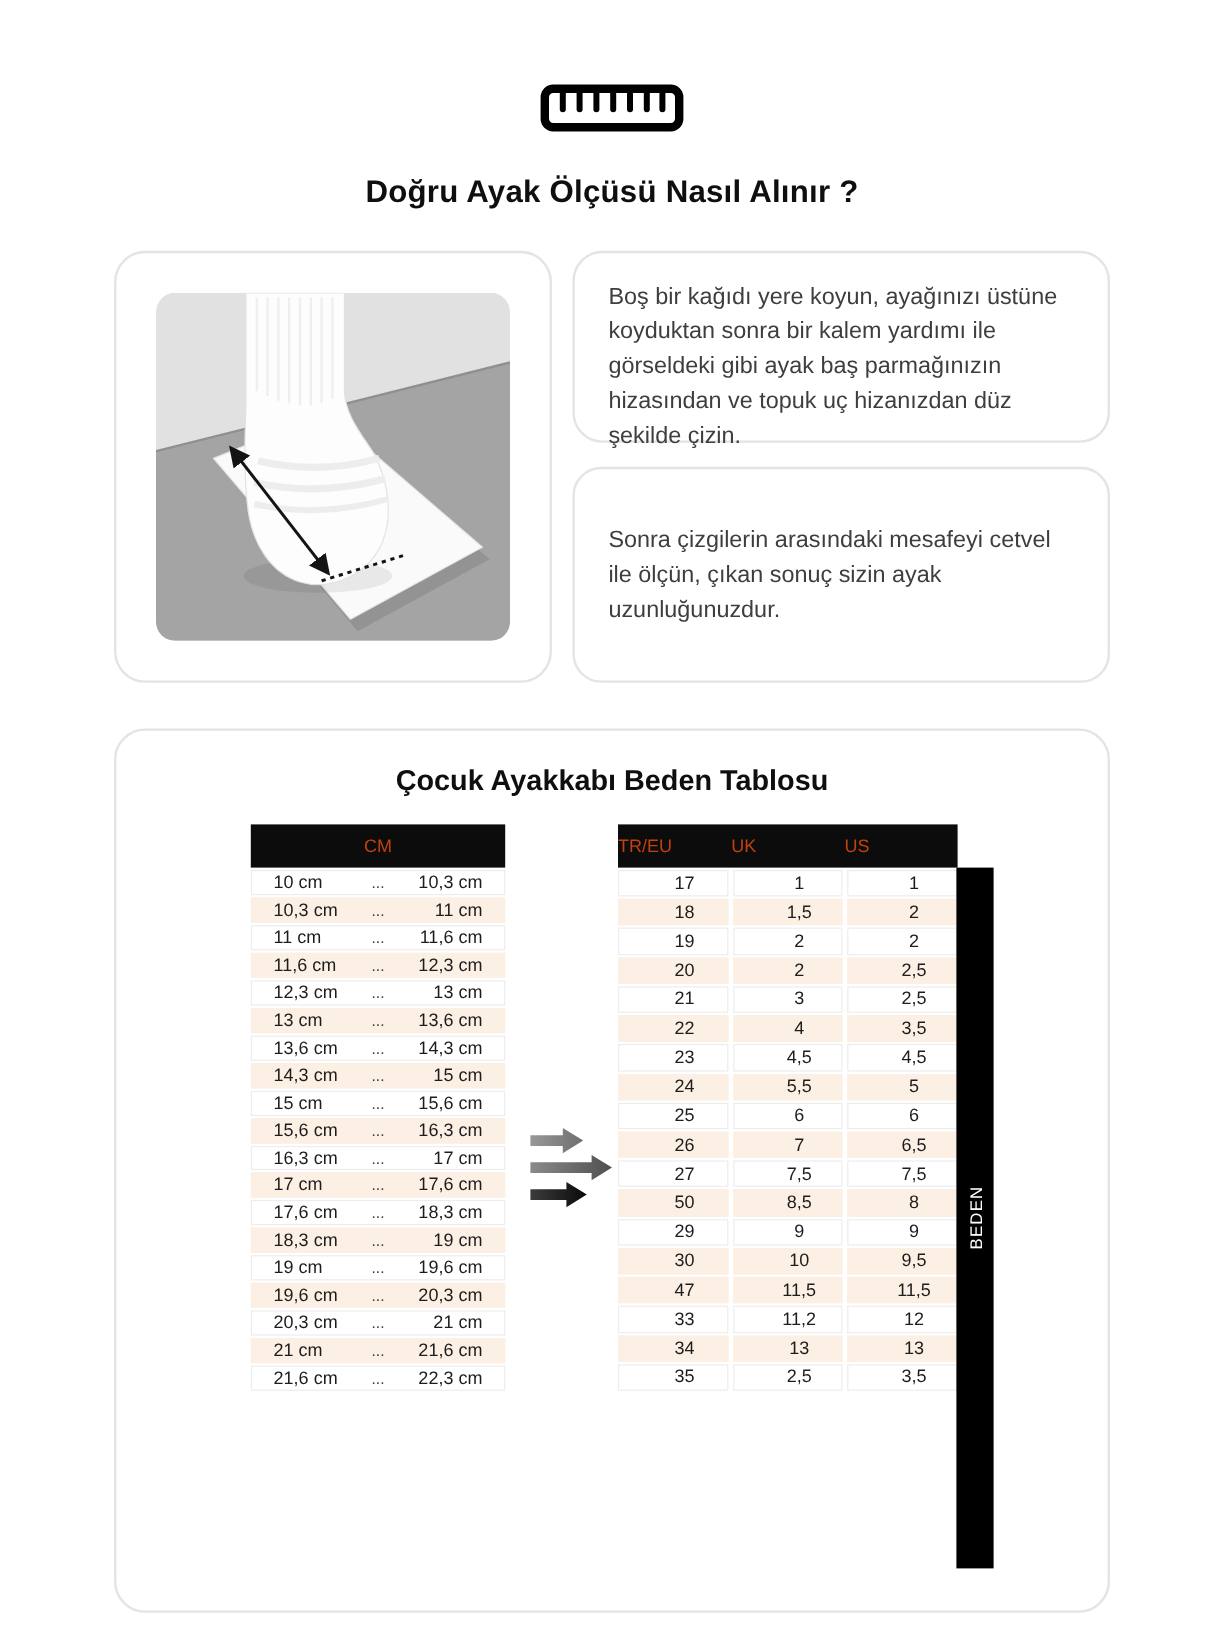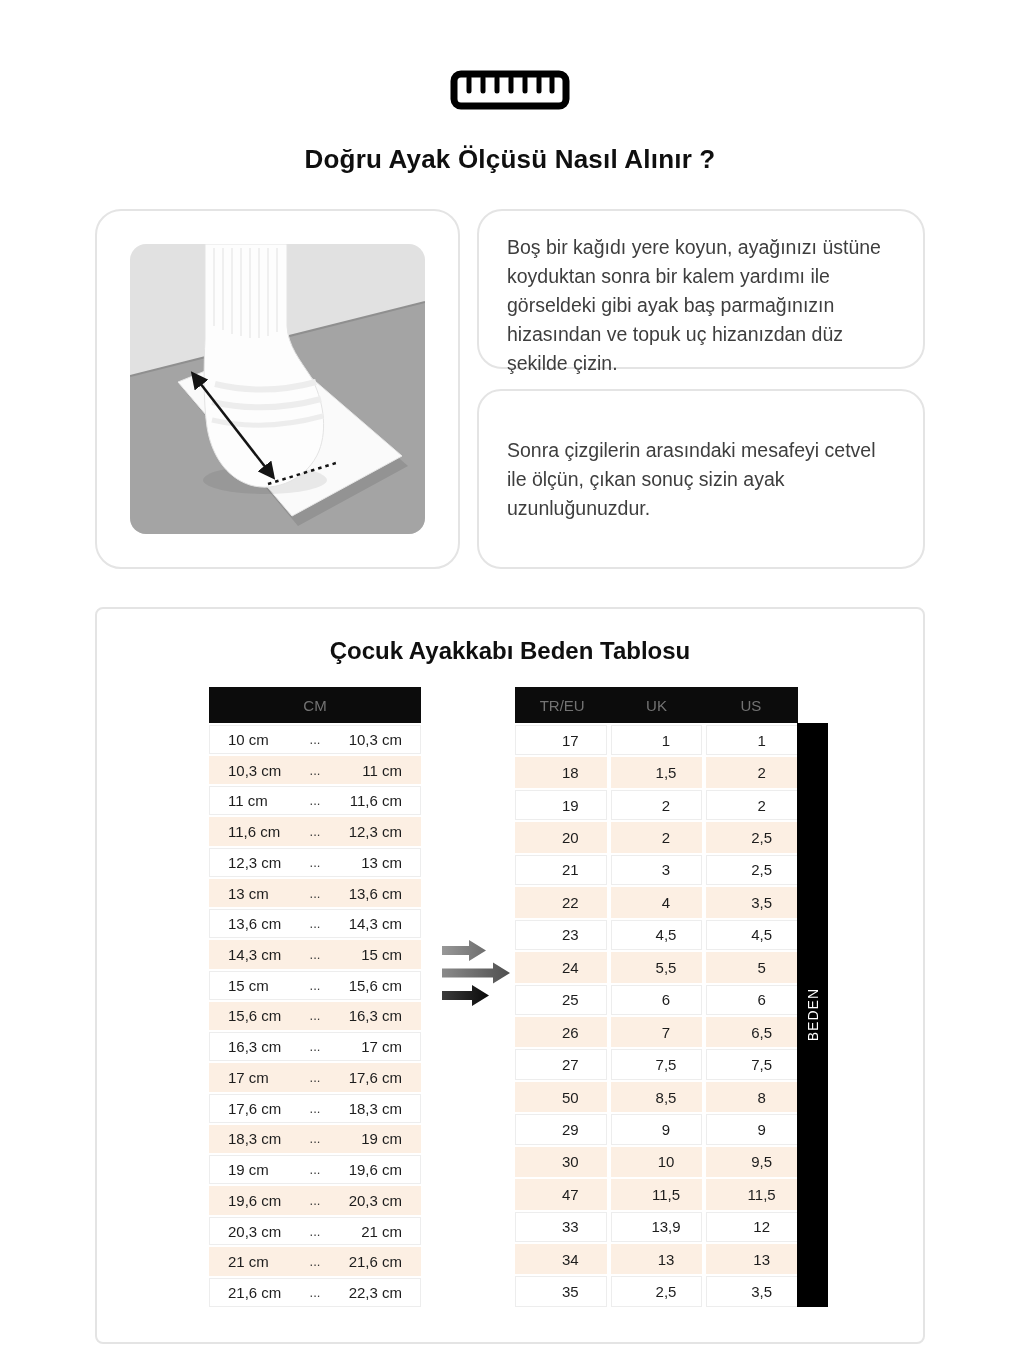--- a/index.html
+++ b/index.html
@@ -15,31 +15,31 @@
     display:flex; align-items:center; justify-content:center; background:#fff; flex:none; }
   .photo { width:295px; height:290px; border-radius:16px; overflow:hidden; }
   .text-col { flex:1; display:flex; flex-direction:column; gap:20px; }
   .text-card { border:2px solid #e4e4e4; border-radius:24px; padding:22px 28px;
     font-size:19.5px; line-height:29px; color:#3e3e3e; background:#fff; }
   .text-card.first { height:160px;border-radius:25px; }
   .text-card.second { flex:1; display:flex; align-items:center; }
   .text-card p { margin:0; }
 
   .table-card { margin:38px auto 0; width:830px; height:737px; border:2px solid #e4e4e4;
-    border-radius:8px; position:relative; background:#fff; }
+    border-radius:26px; position:relative; background:#fff; }
   .section-title { position:absolute; top:28px; left:0; width:100%; text-align:center;
     font-size:24px; font-weight:bold; margin:0; color:#0f0f0f; }
 
   .cm-table { position:absolute; left:112px; top:78px; width:212px; }
   .size-table { position:absolute; left:418px; top:78px; width:283px; }
-  .thead { height:36px; background:var(--header-bg,#0c0c0c); color:#737373; font-size:15px;
+  .thead { height:36px; background:var(--header-bg,#0c0c0c); color:#c2410c; font-size:15px;
     display:flex; align-items:center; justify-content:center; font-weight:normal; }
   .thead.cols { display:grid; grid-template-columns:1fr 1fr 1fr; }
-  .thead.cols span { text-align:center; }
-  .rows { display:flex; flex-direction:column; height:584px; gap:2px; padding-top:2px; }
+  .thead.cols span { }
+  .rows { display:flex; flex-direction:column; height:436px; gap:2px; padding-top:2px; }
 
   .cm-row { flex:1; display:grid; grid-template-columns:1fr 34px 1fr; align-items:center;
     padding:0 18px; background:#fff; border:1px solid #ededed; font-size:15px; color:#1d1d1d; }
   .cm-row.alt { background:var(--stripe,#fcefe3); border-color:var(--stripe,#fcefe3); }
   .cm-row .cl { text-align:left; }
   .cm-row .dots { text-align:center; color:#3a3a3a; font-size:13px; }
   .cm-row .cr { text-align:right; }
 
   .size-row { flex:1; display:grid; grid-template-columns:1fr 1fr 1fr; gap:4px; }
   .size-row span { display:flex; align-items:center; justify-content:center; background:#fff;
@@ -317,21 +317,21 @@
             <span>10</span>
             <span>9,5</span>
           </div>
           <div class="size-row alt">
             <span>47</span>
             <span>11,5</span>
             <span>11,5</span>
           </div>
           <div class="size-row">
             <span>33</span>
-            <span>13,9</span>
+            <span>11,2</span>
             <span>12</span>
           </div>
           <div class="size-row alt">
             <span>34</span>
             <span>13</span>
             <span>13</span>
           </div>
           <div class="size-row">
             <span>35</span>
             <span>2,5</span>

